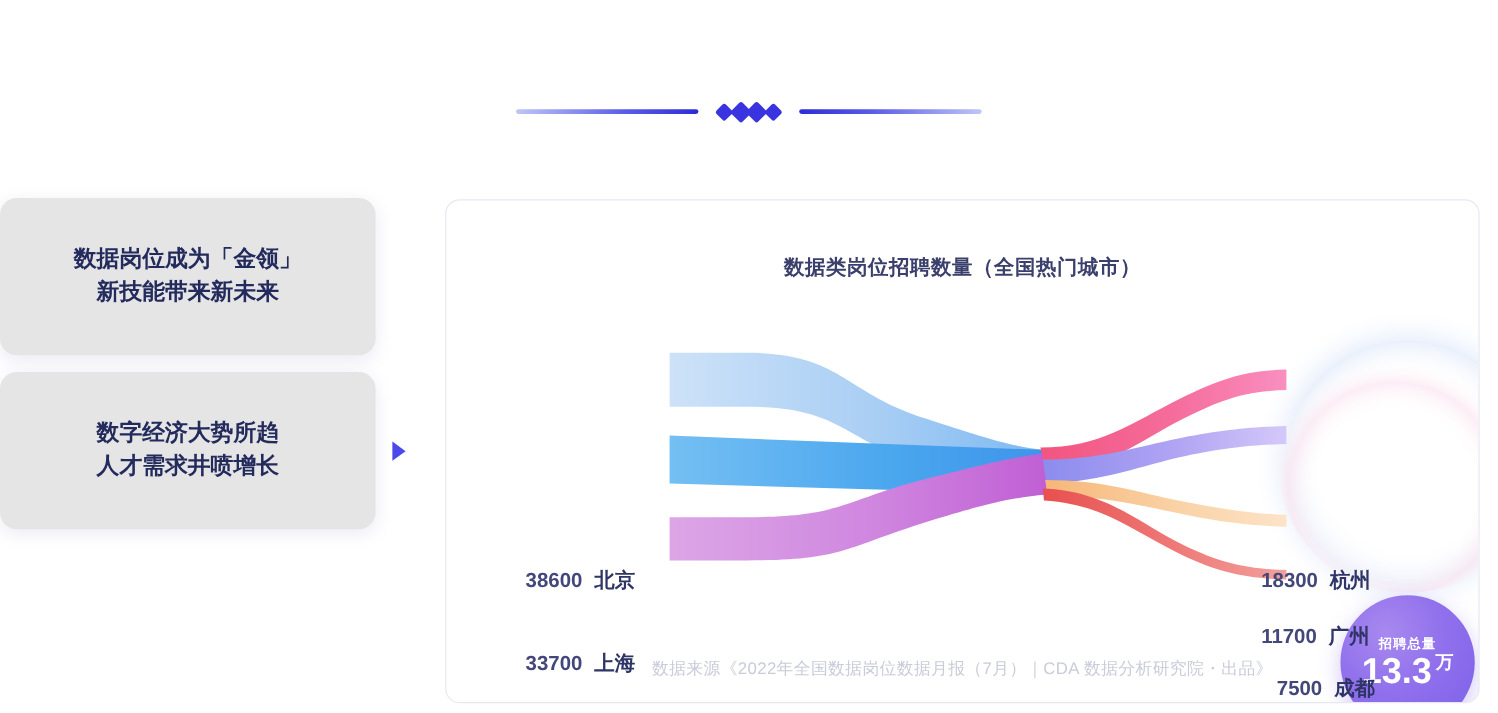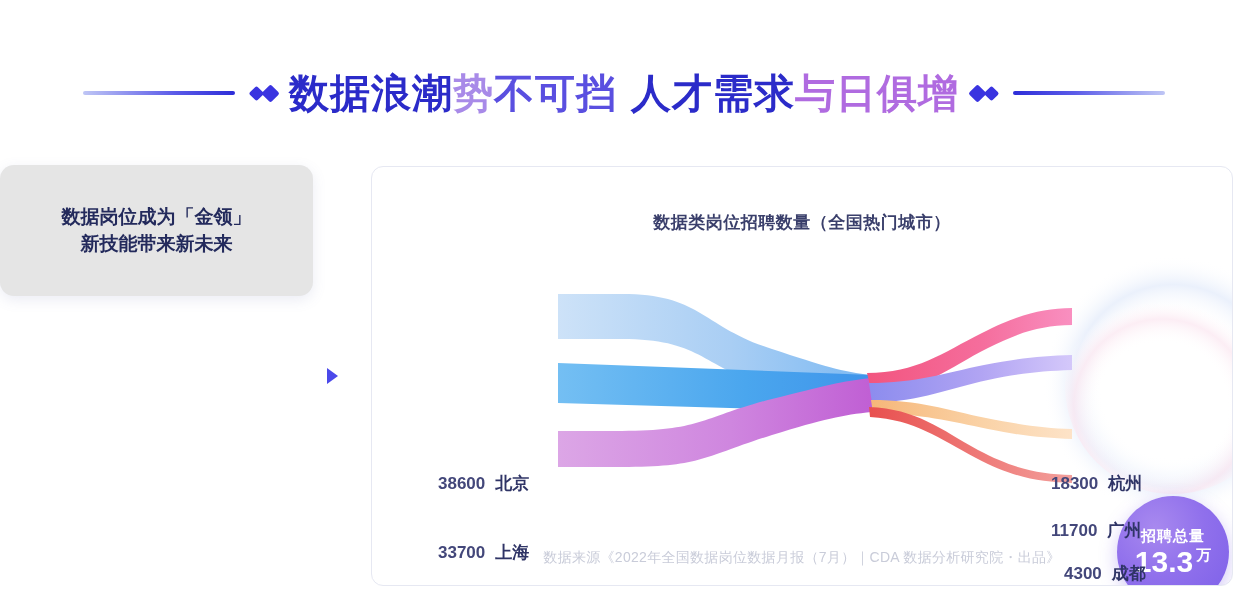--- a/index.html
+++ b/index.html
@@ -163,21 +163,21 @@
     border-radius: 50%;
     background: radial-gradient(circle at 34% 28%, #a889ef 0%, #9070ec 45%, #7b5fe8 100%);
     box-shadow: 0 6px 18px rgba(126, 96, 230, 0.35);
     display: flex;
     flex-direction: column;
     align-items: center;
     justify-content: center;
     color: #ffffff;
   }
   .bubble-label {
-    font-size: 15px;
+    font-size: 11px;
     font-weight: 700;
     letter-spacing: 1px;
     margin-bottom: 1px;
   }
   .bubble-value {
     font-size: 30px;
     font-weight: 700;
     line-height: 1;
     display: flex;
     align-items: flex-start;
@@ -202,34 +202,35 @@
 </style>
 </head>
 <body>
 
 <div class="title-row">
   <div class="rule rule-left"></div>
   <span class="dia-group">
     <span class="dia small"></span>
       <span class="dia"></span>
   </span>
-  <div class="title-text">
-    <span class="t-navy">数据浪潮</span><span class="t-lilac">势</span><span class="t-indigo">不可挡</span><span class="t-space"></span><span class="t-navy">人才需求</span><span class="t-purple">与日俱增</span>
-  </div>
   <span class="dia-group">
     <span class="dia"></span>
       <span class="dia small"></span>
   </span>
   <div class="rule rule-right"></div>
 </div>
 
 <div class="sidebar">
   <div class="card">
     <div class="card-text">数据岗位成为「金领」
 新技能带来新未来</div>
+  </div>
+  <div class="card">
+    <div class="card-text">数字经济大势所趋
+人才需求井喷增长</div>
   </div>
 </div>
 <div class="arrow-marker"></div>
 
 <div class="panel">
 
   <div class="chart-title">数据类岗位招聘数量（全国热门城市）</div>
 
   <div class="chart-area">
     <svg width="860" height="418" viewBox="0 0 860 418" xmlns="http://www.w3.org/2000/svg">
@@ -324,17 +325,17 @@
     <span class="num">33700</span><span class="city">上海</span>
   </div>
 
   <div class="lbl" style="left:679px; top:305px;">
     <span class="num">18300</span><span class="city">杭州</span>
   </div>
   <div class="lbl" style="left:679px; top:352px;">
     <span class="num">11700</span><span class="city">广州</span>
   </div>
   <div class="lbl" style="left:692px; top:395px;">
-    <span class="num">4300</span><span class="city">成都</span>
+    <span class="num">7500</span><span class="city">成都</span>
   </div>
 
   <div class="footer">数据来源《2022年全国数据岗位数据月报（7月）｜CDA 数据分析研究院・出品》</div>
 </div>
 
 </body></html>

